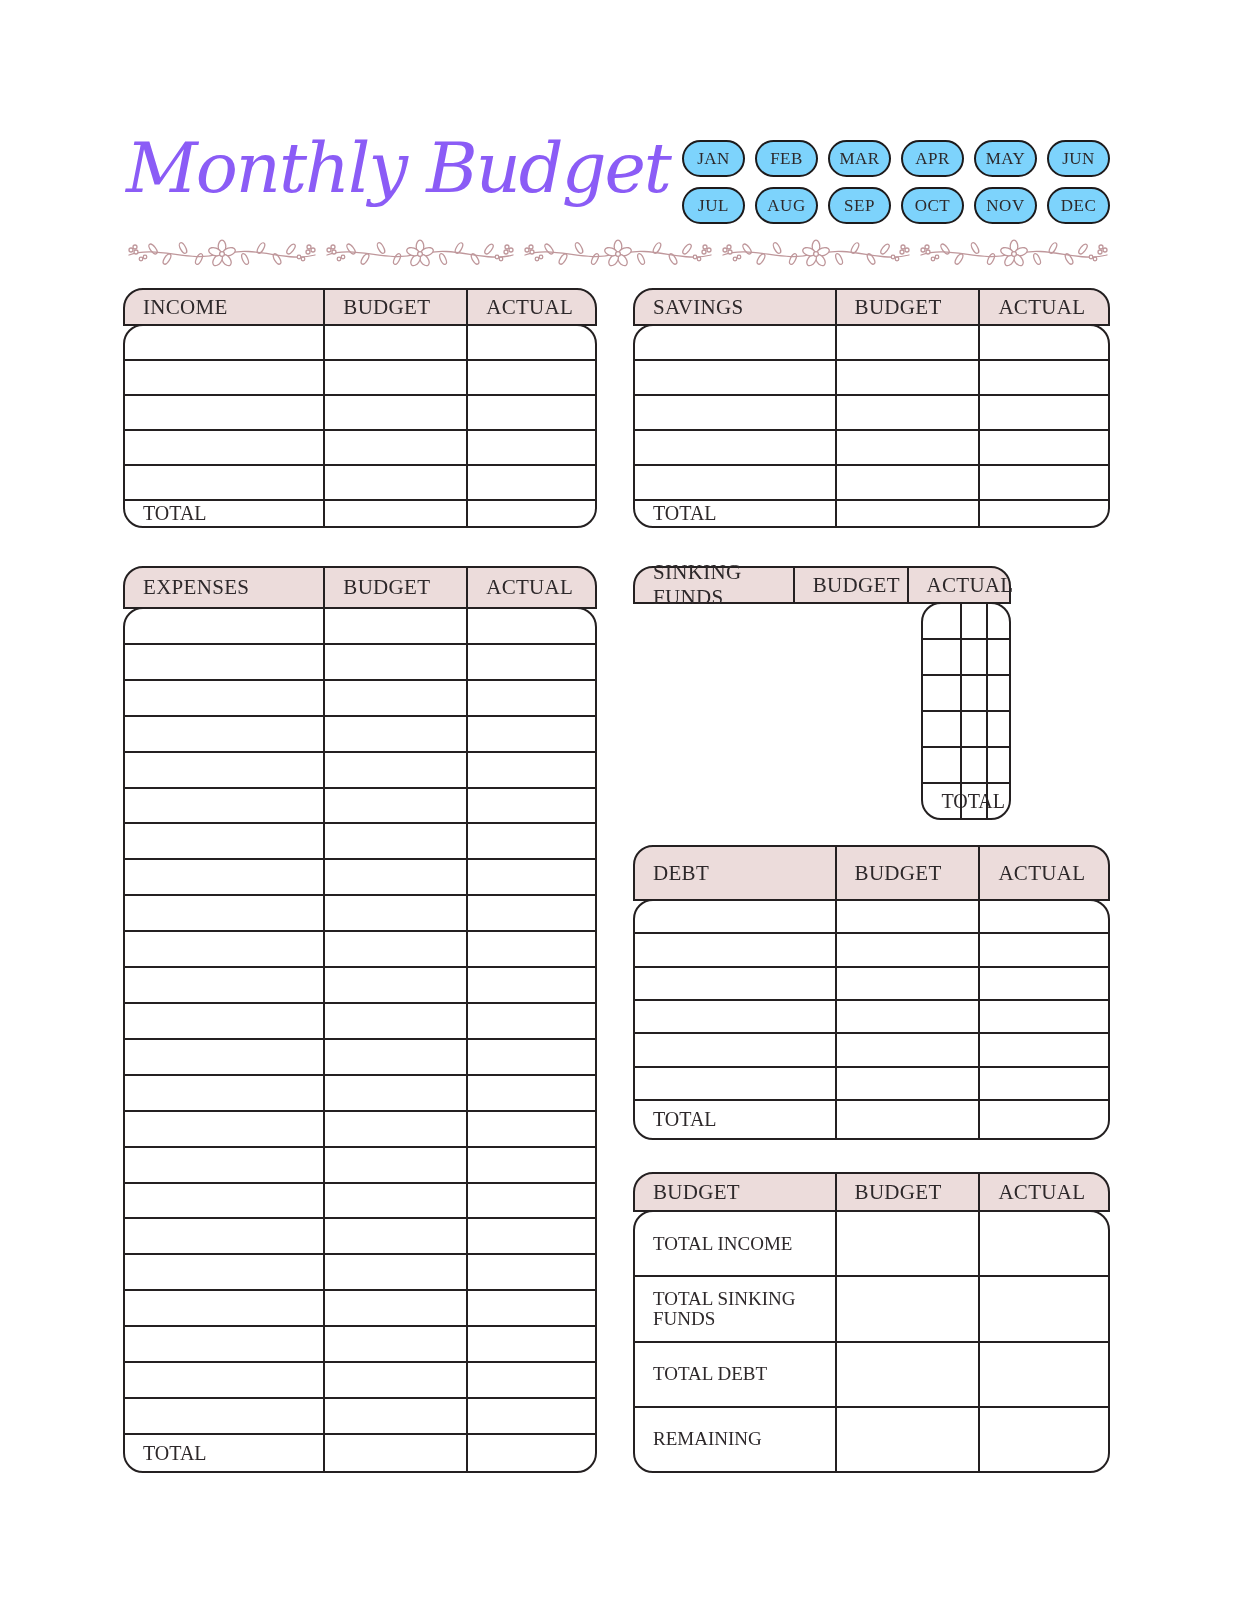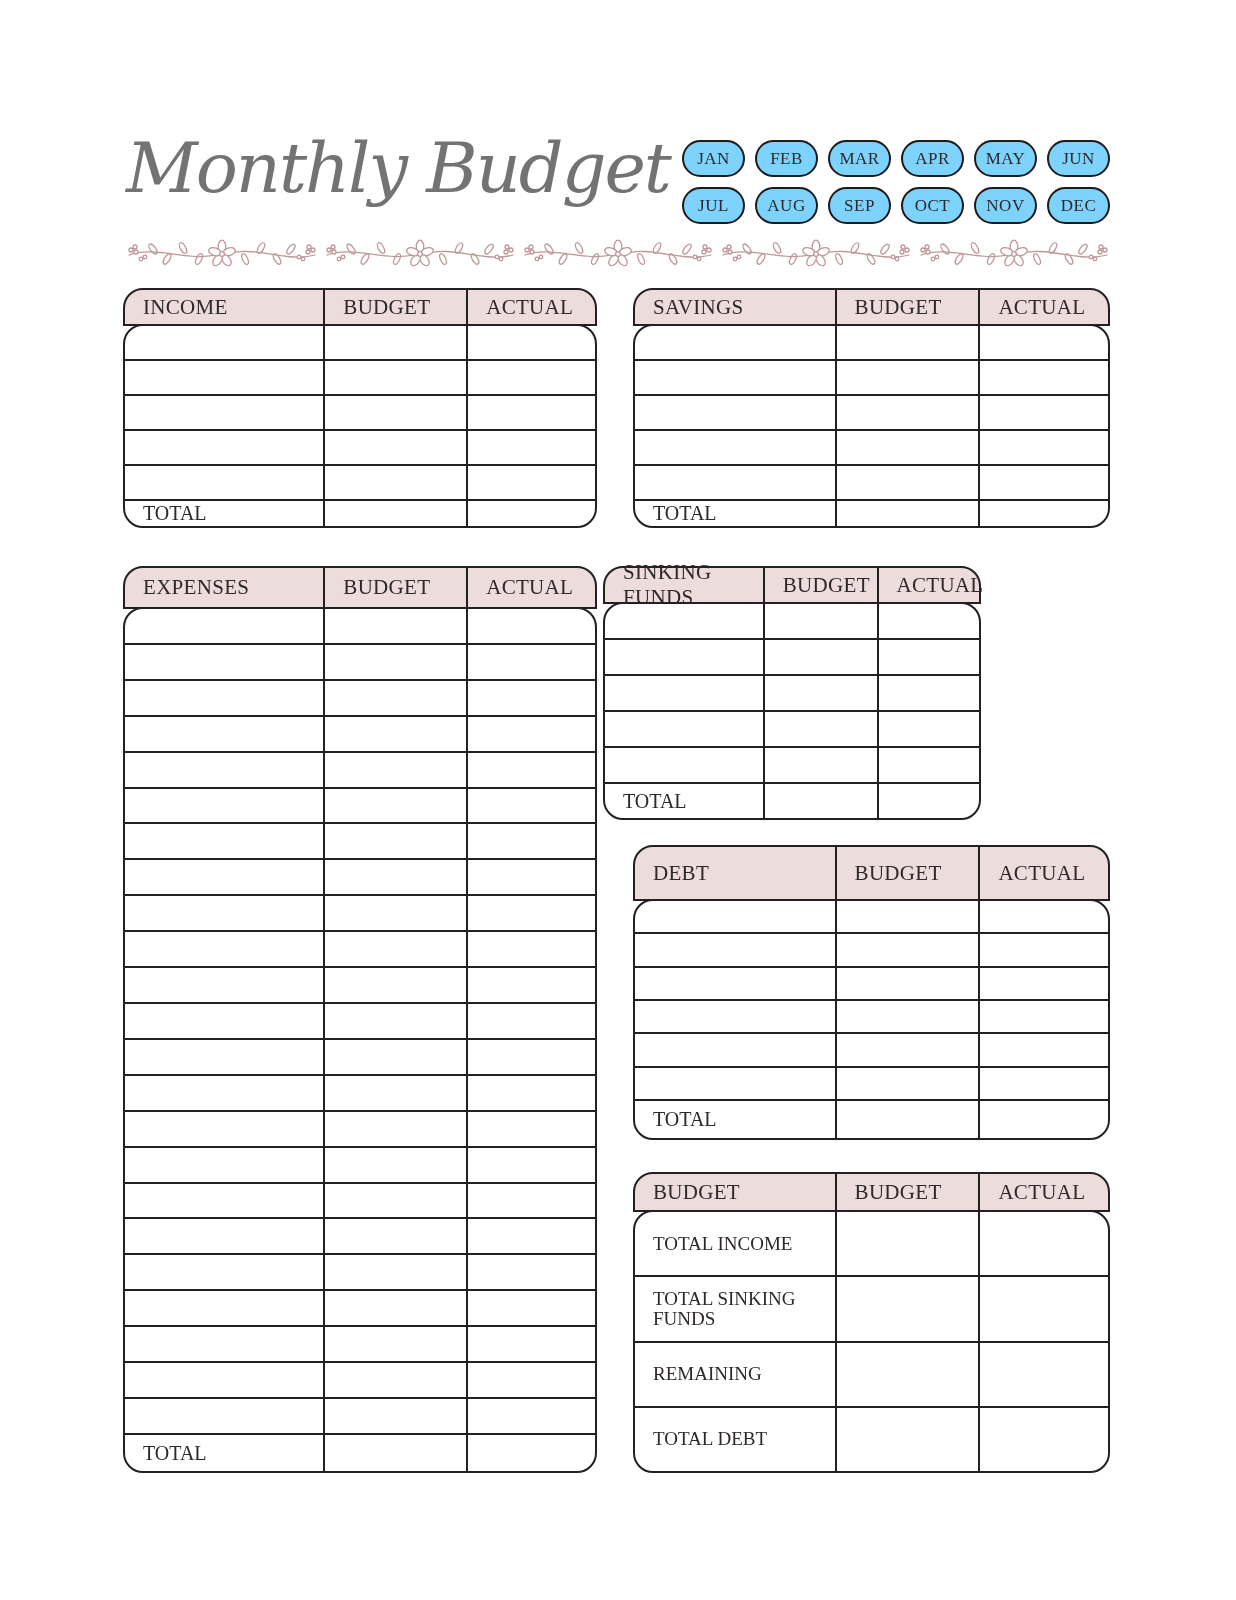--- a/index.html
+++ b/index.html
@@ -20,21 +20,21 @@
     overflow:hidden;
   }
   
   .title{
     position:absolute;left:126px;top:108px;
     width:540px;height:120px;
     display:flex;align-items:center;
     font-family:"DejaVu Serif", serif;
     font-style:italic;font-weight:500;
     font-size:70px;letter-spacing:-2px;
-    color:#737373;
+    color:#8b5cf6;
     white-space:nowrap;
   }
   
   .months{
     position:absolute;left:682px;top:140px;
     display:grid;
     grid-template-columns:repeat(6,63px);
     grid-auto-rows:37px;
     gap:10px 10px;
   }
@@ -365,21 +365,21 @@
           </div>
         </div>
       <div class="trow total" style="height:38px">
         <div class="cell c-name label">TOTAL</div>
         <div class="cell c-budget"></div>
         <div class="cell c-actual"></div>
       </div>
     </div>
   </section>
 
-  <section class="btable" style="left:603px;top:566px;width:378px;height:254px;">
+  <section class="btable" style="left:633px;top:566px;width:378px;height:254px;align-items:flex-end;">
     <div class="thead" style="height:38px">
       <div class="hcell c-name">SINKING FUNDS</div>
       <div class="hcell c-budget">BUDGET</div>
       <div class="hcell c-actual">ACTUAL</div>
     </div>
     <div class="tbody">
       <div class="rows">
           <div class="trow">
             <div class="cell c-name"></div>
             <div class="cell c-budget"></div>
@@ -473,26 +473,26 @@
             <div class="cell c-name label">TOTAL INCOME</div>
             <div class="cell c-budget"></div>
             <div class="cell c-actual"></div>
           </div>
           <div class="trow">
             <div class="cell c-name label">TOTAL SINKING FUNDS</div>
             <div class="cell c-budget"></div>
             <div class="cell c-actual"></div>
           </div>
           <div class="trow">
+            <div class="cell c-name label">TOTAL DEBT</div>
+            <div class="cell c-budget"></div>
+            <div class="cell c-actual"></div>
+          </div>
+          <div class="trow">
             <div class="cell c-name label">REMAINING</div>
             <div class="cell c-budget"></div>
             <div class="cell c-actual"></div>
           </div>
-          <div class="trow">
-            <div class="cell c-name label">TOTAL DEBT</div>
-            <div class="cell c-budget"></div>
-            <div class="cell c-actual"></div>
-          </div>
         </div>
     </div>
   </section>
 
 </div>
 
 </body></html>

